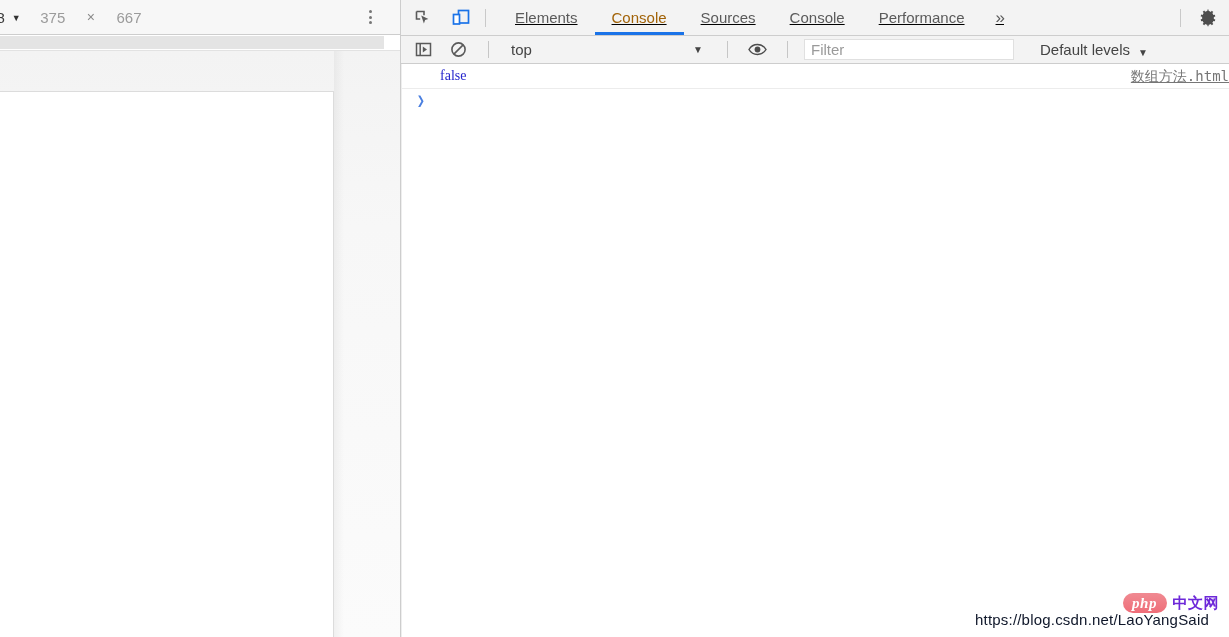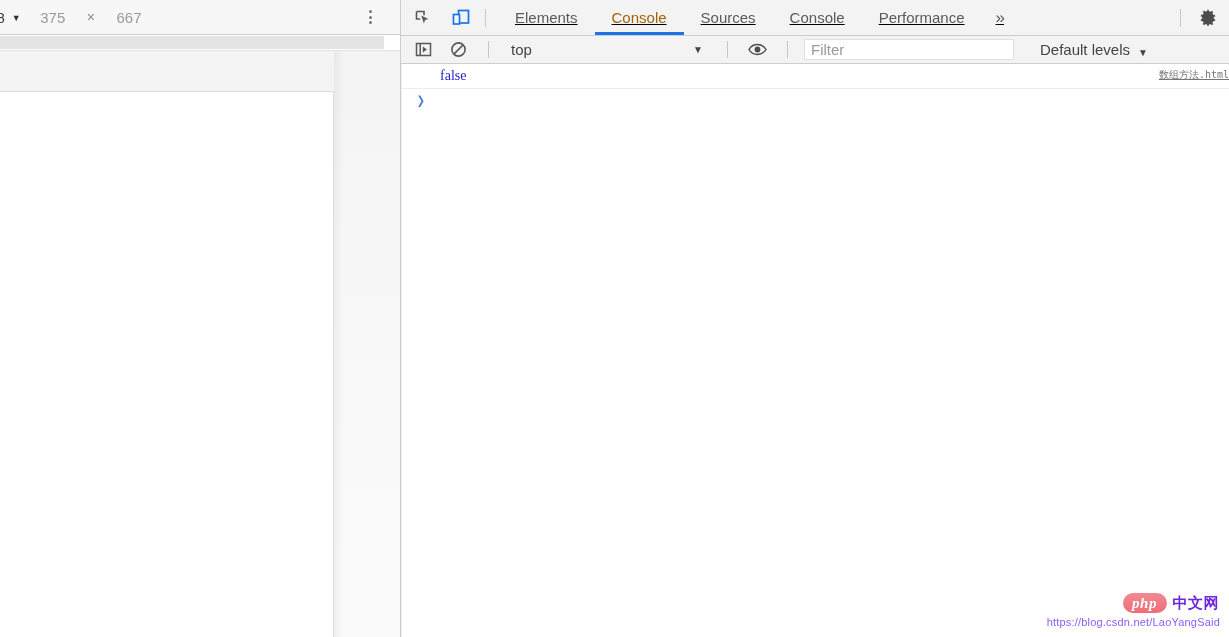--- a/index.html
+++ b/index.html
@@ -324,21 +324,21 @@
     font-family: Liberation Serif, serif;
     font-size: 14px;
     color: var(--val, #2525cc);
     line-height: 16px;
   }
   .src-link {
     position: absolute;
     right: 0px;
     top: 4px;
     font-family: "DejaVu Sans Mono", monospace;
-    font-size: 10px;
+    font-size: 14px;
     color: #767676;
     text-decoration: underline;
     white-space: nowrap;
   }
   .prompt-row {
     position: relative;
     height: 24px;
     padding-left: 14px;
     display: flex;
     align-items: center;
@@ -348,25 +348,25 @@
     font-family: "DejaVu Sans Mono", monospace;
     font-size: 16px;
     font-weight: bold;
     line-height: 1;
     transform: scaleX(0.85);
   }
 
   
   .wm-url {
     position: absolute;
-    right: 9px;
+    right: 20px;
     bottom: 9px;
     font-family: "Liberation Sans", sans-serif;
-    font-size: 11px;
-    color: #8b5cf6;
+    font-size: 15px;
+    color: #0f172a;
     white-space: nowrap;
     letter-spacing: 0.2px;
   }
   .wm-logo {
     position: absolute;
     right: 10px;
     bottom: 24px;
     display: flex;
     align-items: center;
     gap: 6px;

